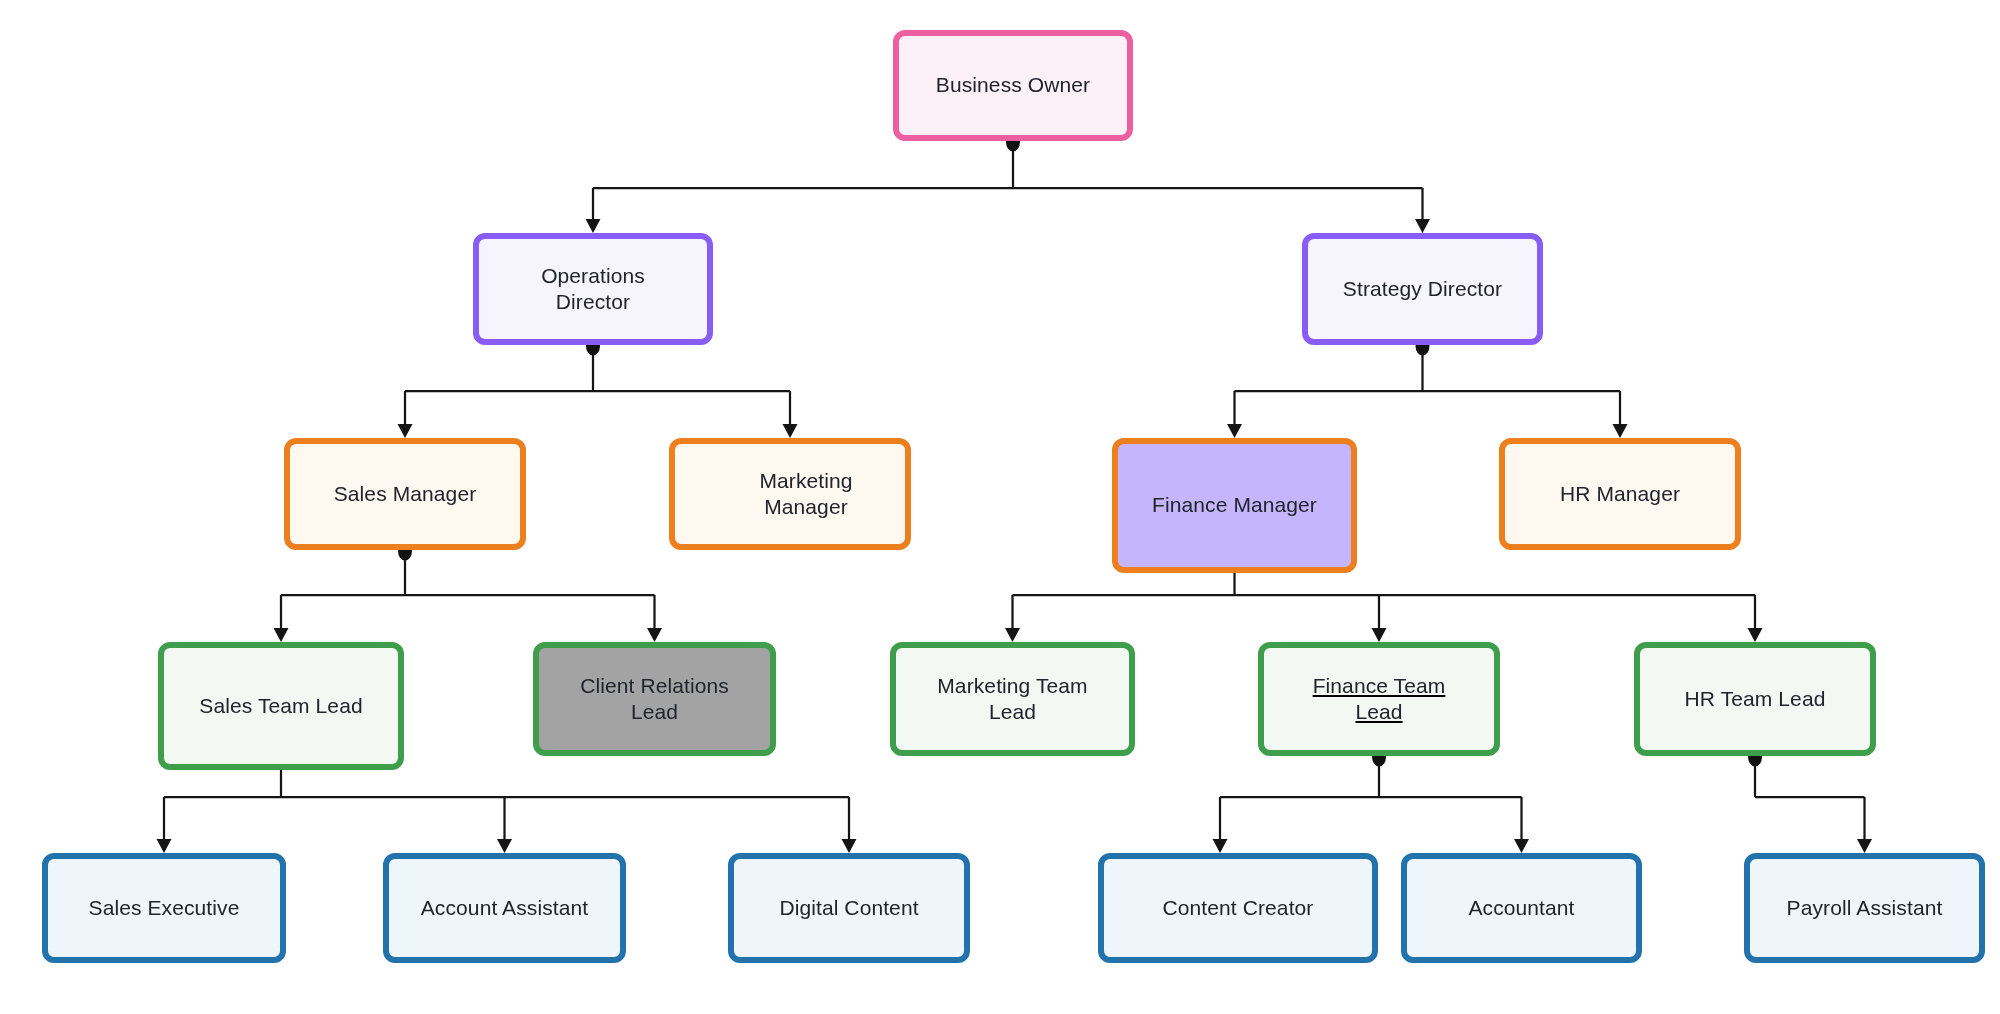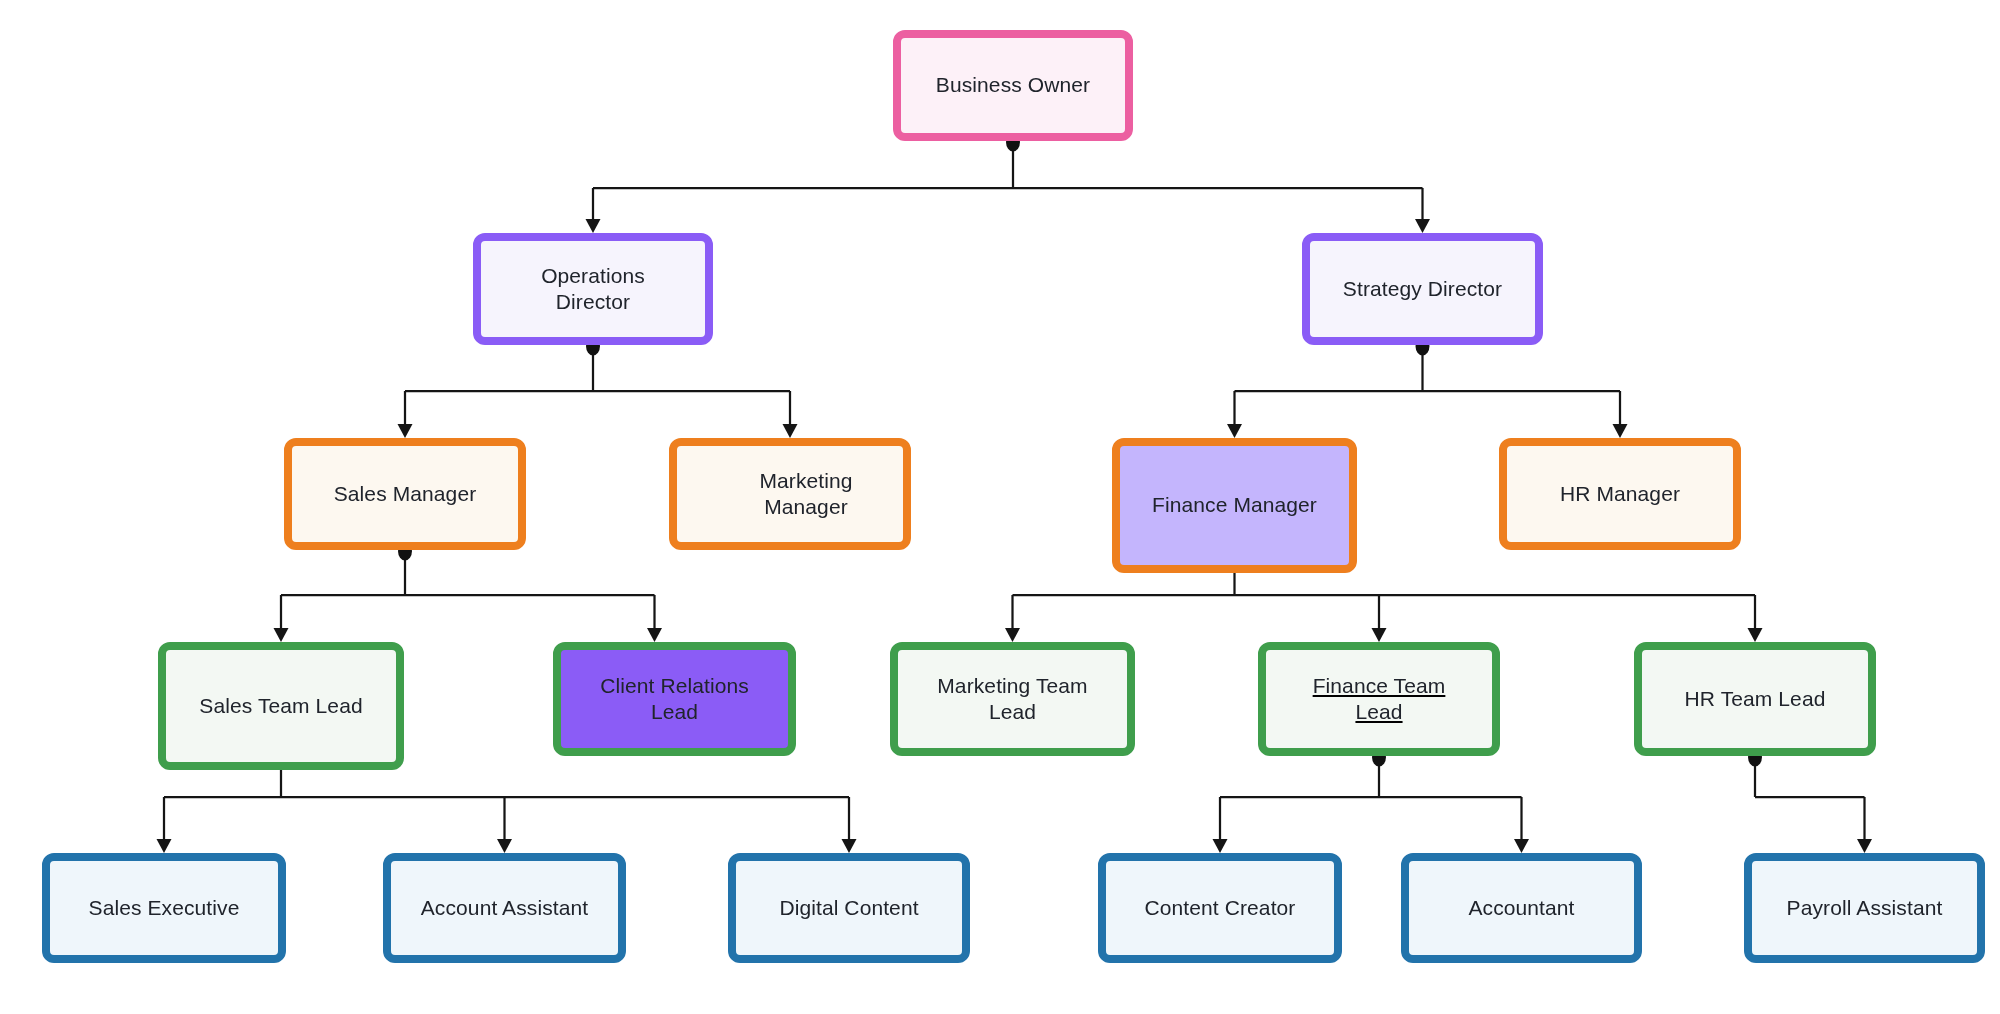--- a/index.html
+++ b/index.html
@@ -13,21 +13,21 @@
   }
   #connector-layer {
     position: absolute;
     left: 0; top: 0;
     width: 2000px; height: 1014px;
   }
   .org-node {
     position: absolute;
     box-sizing: border-box;
     border-radius: 12px;
-    border: 8px solid #f97316;
+    border: 6px solid #f97316;
     display: flex;
     align-items: center;
     justify-content: center;
     text-align: center;
     padding: 0 12px;
   }
   .org-node .label {
     white-space: pre-line;
     font-size: 21px;
     line-height: 1.25;
@@ -135,21 +135,21 @@
       </div>
       <div class="org-node" style="left: 1112px; top: 438px; width: 245px; height: 135px; border-color: rgb(238, 127, 30); background: #c4b5fd;">
         <span class="label">Finance Manager</span>
       </div>
       <div class="org-node" style="left: 1499px; top: 438px; width: 242px; height: 112px; border-color: rgb(238, 127, 30); background: rgb(253, 248, 240);">
         <span class="label">HR Manager</span>
       </div>
       <div class="org-node" style="left: 158px; top: 642px; width: 246px; height: 128px; border-color: rgb(63, 158, 76); background: rgb(243, 248, 243);">
         <span class="label">Sales Team Lead</span>
       </div>
-      <div class="org-node" style="left: 533px; top: 642px; width: 243px; height: 114px; border-color: rgb(63, 158, 76); background: #8b5cf6; margin-left: 20px;">
+      <div class="org-node" style="left: 533px; top: 642px; width: 243px; height: 114px; border-color: rgb(63, 158, 76); background: #a3a3a3;">
         <span class="label">Client Relations
 Lead</span>
       </div>
       <div class="org-node" style="left: 890px; top: 642px; width: 245px; height: 114px; border-color: rgb(63, 158, 76); background: rgb(243, 248, 243);">
         <span class="label">Marketing Team
 Lead</span>
       </div>
       <div class="org-node" style="left: 1258px; top: 642px; width: 242px; height: 114px; border-color: rgb(63, 158, 76); background: rgb(243, 248, 243); text-decoration: underline;">
         <span class="label">Finance Team
 Lead</span>
@@ -159,21 +159,21 @@
       </div>
       <div class="org-node" style="left: 42px; top: 853px; width: 244px; height: 110px; border-color: rgb(34, 115, 171); background: rgb(239, 246, 251);">
         <span class="label">Sales Executive</span>
       </div>
       <div class="org-node" style="left: 383px; top: 853px; width: 243px; height: 110px; border-color: rgb(34, 115, 171); background: rgb(239, 246, 251);">
         <span class="label">Account Assistant</span>
       </div>
       <div class="org-node" style="left: 728px; top: 853px; width: 242px; height: 110px; border-color: rgb(34, 115, 171); background: rgb(239, 246, 251);">
         <span class="label">Digital Content</span>
       </div>
-      <div class="org-node" style="left: 1098px; top: 853px; width: 244px; height: 110px; border-color: rgb(34, 115, 171); background: rgb(239, 246, 251);">
+      <div class="org-node" style="left: 1098px; top: 853px; width: 280px; height: 110px; border-color: rgb(34, 115, 171); background: rgb(239, 246, 251);">
         <span class="label">Content Creator</span>
       </div>
       <div class="org-node" style="left: 1401px; top: 853px; width: 241px; height: 110px; border-color: rgb(34, 115, 171); background: rgb(239, 246, 251);">
         <span class="label">Accountant</span>
       </div>
       <div class="org-node" style="left: 1744px; top: 853px; width: 241px; height: 110px; border-color: rgb(34, 115, 171); background: rgb(239, 246, 251);">
         <span class="label">Payroll Assistant</span>
       </div>
     </div>
 </div>

